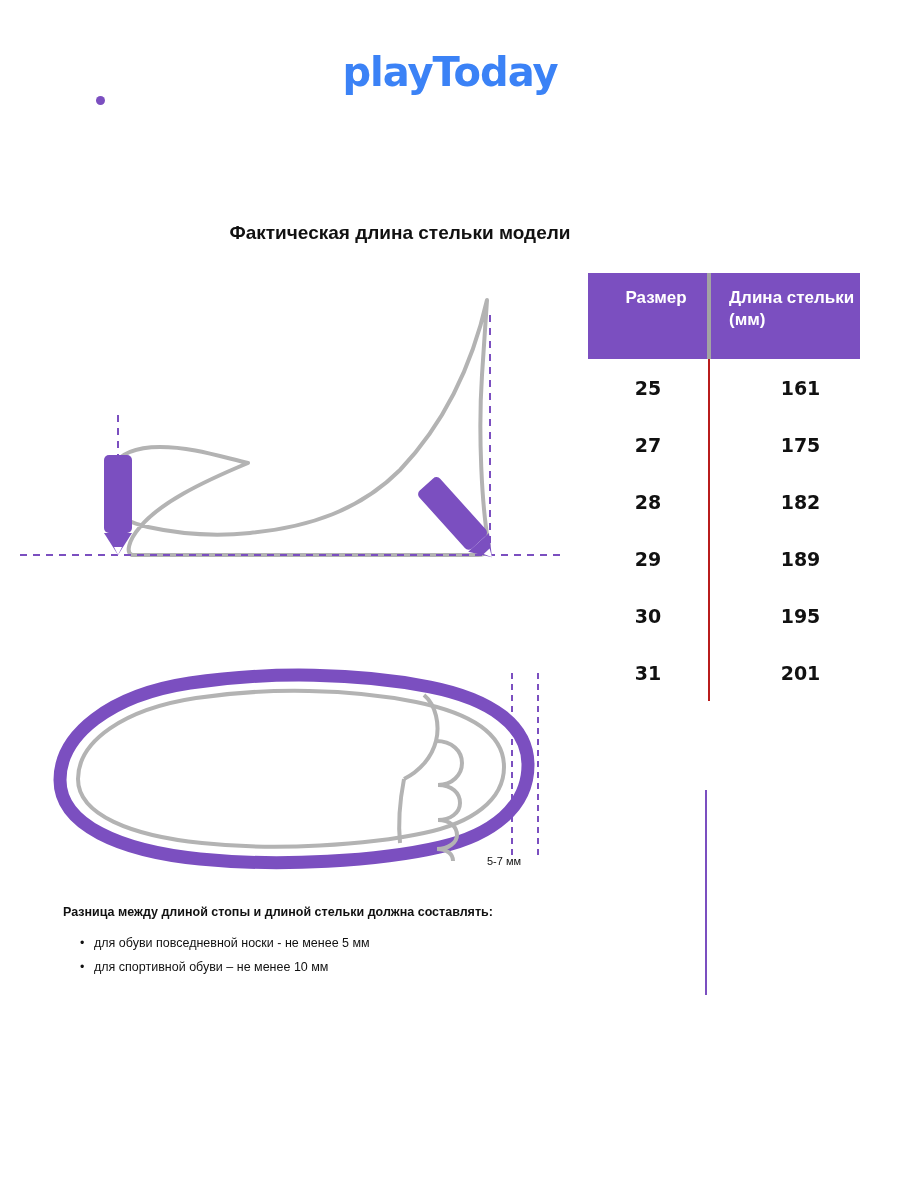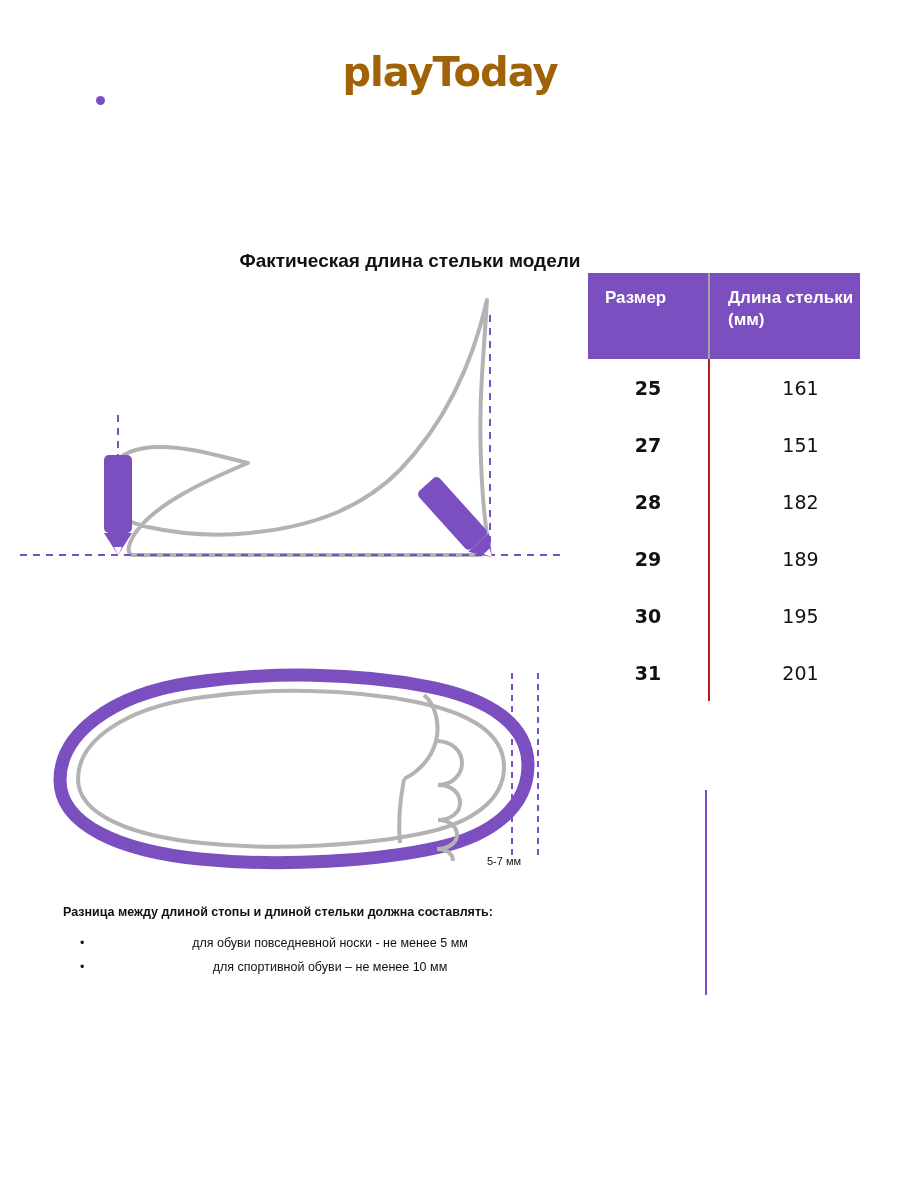--- a/index.html
+++ b/index.html
@@ -22,46 +22,45 @@
     top: 52px;
     left: 0;
     width: 900px;
     text-align: center;
   }
   .logo-text {
     display: inline-block;
     font-family: "DejaVu Sans", sans-serif;
     font-size: 40px;
     font-weight: bold;
-    color: #a16207;
+    color: #3b82f6;
     letter-spacing: -1px;
     position: relative;
     line-height: 1;
   }
   .logo-dot {
     position: absolute;
     width: 9px;
     height: 9px;
     border-radius: 50%;
     background: #7b4fc0;
     left: 96px;
     top: 44px;
   }
 
   
   .page-title {
     position: absolute;
     top: 222px;
-    left: 18px;
+    left: 8px;
     width: 784px;
     text-align: center;
     font-size: 19px;
     font-weight: bold;
     color: #111;
-    margin-top: 28px;
   }
 
   
   .illus {
     position: absolute;
     left: 0;
     top: 255px;
     width: 580px;
     height: 660px;
   }
@@ -93,21 +92,20 @@
   .notes-title {
     font-size: 12.5px;
     font-weight: bold;
     color: #111;
     margin-bottom: 10px;
   }
   .notes ul {
     list-style: none;
     margin: 17px;
     padding: 0;
-    text-align: center;
   }
   .notes li {
     font-size: 12.5px;
     color: #111;
     margin: 0 0 10px 14px;
     position: relative;
   }
   .notes li::before {
     content: "•";
     position: absolute;
@@ -131,39 +129,39 @@
     font-weight: bold;
     text-align: left;
     padding: 14px 0 14px 18px;
     vertical-align: top;
     line-height: 1.3;
     height: 86px;
     box-sizing: border-box;
   }
   .size-table th.col-size {
     width: 118px;
-    text-align: left;
+    text-align: center;
     padding-left: 17px;
-    border-right: 2px solid #a3a3a3;
+    border-right: 4px solid #a3a3a3;
   }
   .size-table td {
     font-size: 19px;
     color: #111;
     height: 55px;
     text-align: center;
     border-right: 2px solid #b91c1c;
     font-family: "DejaVu Sans", sans-serif;
   }
   .size-table td.col-size {
     width: 118px;
     font-weight: bold;
   }
   .size-table td.col-len {
     border-right: none;
-    font-weight: normal;
+    font-weight: bold;
     padding-left: 32px;
   }
   
   .table-tail {
     position: absolute;
     left: 705px;
     top: 790px;
     width: 2px;
     height: 205px;
     background: #7b4fc0;
@@ -247,21 +245,21 @@
       <th class="col-len">Длина стельки (мм)</th>
     </tr>
   </thead>
   <tbody>
     <tr>
       <td class="col-size">25</td>
       <td class="col-len">161</td>
     </tr>
     <tr>
       <td class="col-size">27</td>
-      <td class="col-len">151</td>
+      <td class="col-len">175</td>
     </tr>
     <tr>
       <td class="col-size">28</td>
       <td class="col-len">182</td>
     </tr>
     <tr>
       <td class="col-size">29</td>
       <td class="col-len">189</td>
     </tr>
     <tr>

